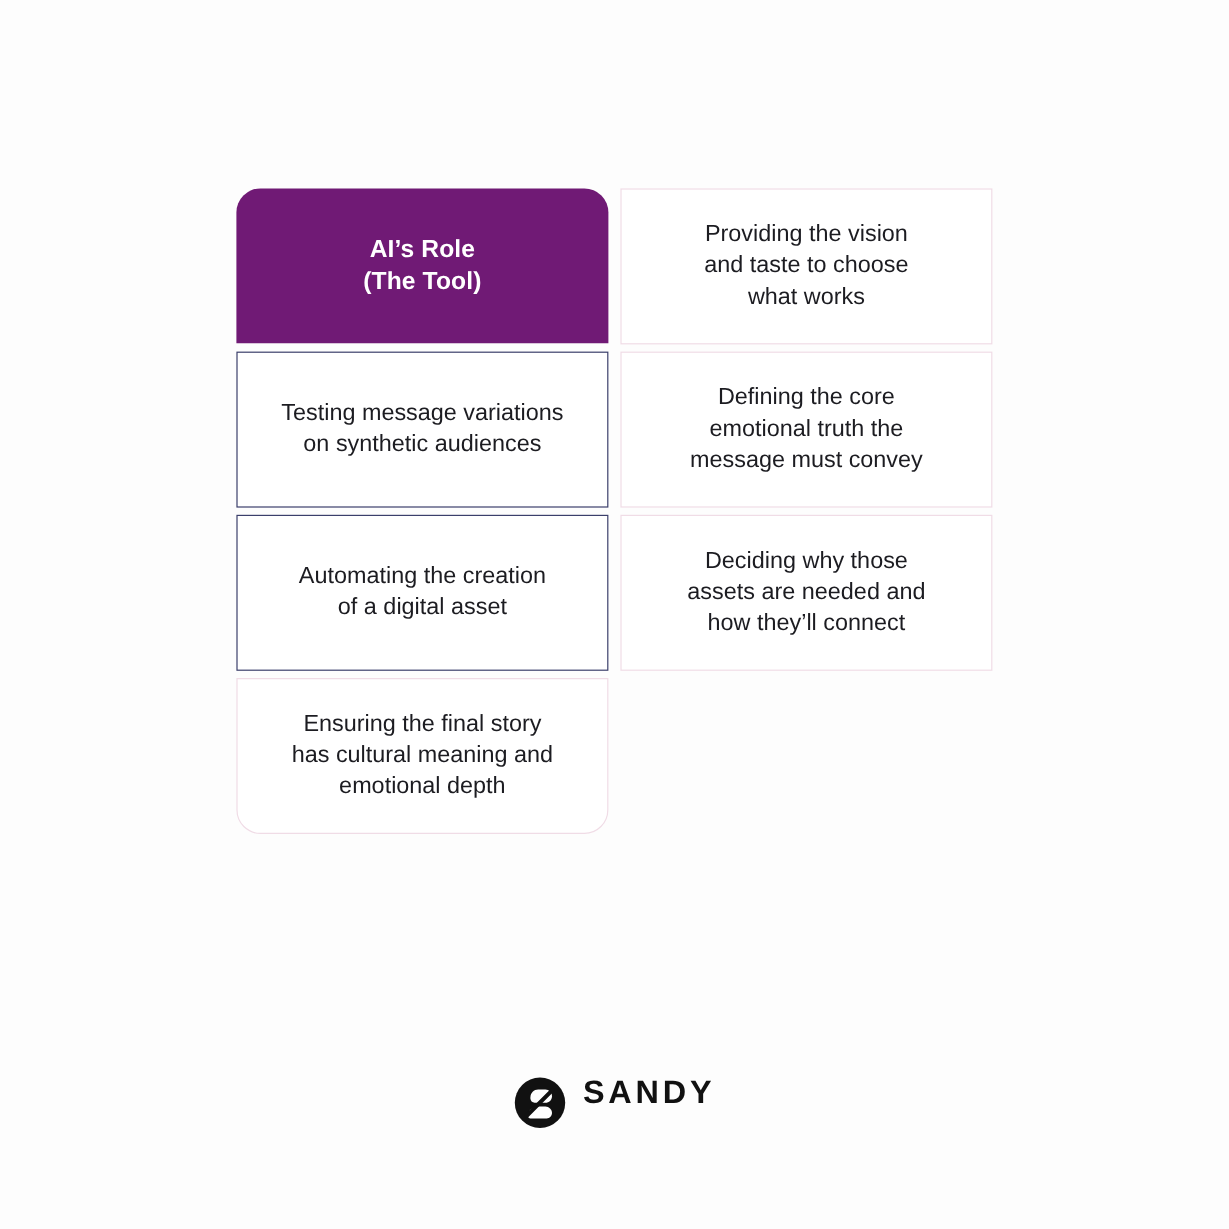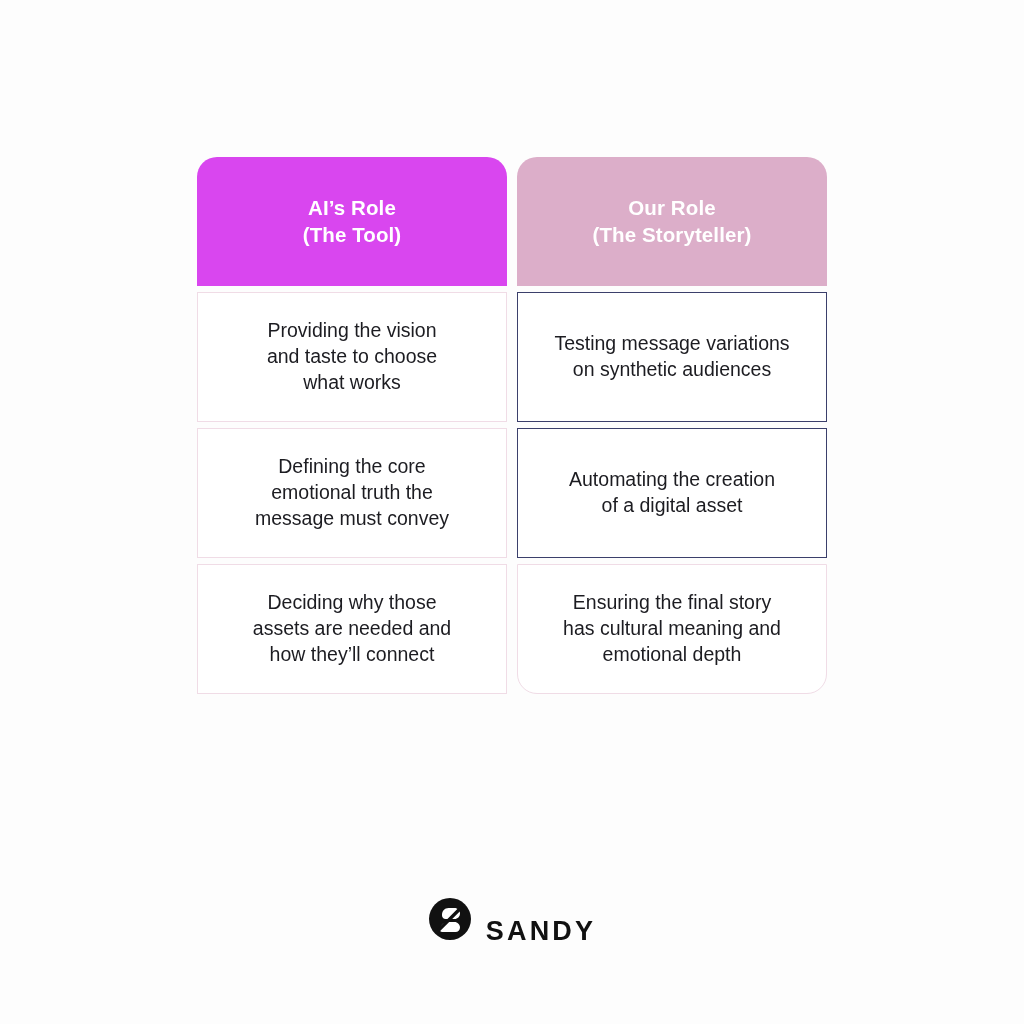--- a/index.html
+++ b/index.html
@@ -38,21 +38,21 @@
   
   .header-cell {
     height: 129px;
     display: flex;
     align-items: center;
     justify-content: center;
     text-align: center;
     border-radius: 20px 20px 0 0;
     padding: 0 14px;
   }
-  .header-cell.left  { background: #d946ef; }
+  .header-cell.left  { background: #701a75; }
   .header-cell.right { background: #dcaec9; }
 
   .header-text {
     color: #ffffff;
     font-size: 20.5px;
     font-weight: bold;
     line-height: 1.3;
     letter-spacing: 0.1px;
     white-space: pre-line;
   }
@@ -81,21 +81,21 @@
     white-space: pre-line;
   }
 
   
   .brand {
     position: absolute;
     left: 0;
     right: 0;
     top: 897px;
     display: flex;
-    align-items: flex-end;
+    align-items: flex-start;
     justify-content: center;
     gap: 14px;
   }
 
   .brand-mark { display: block; }
 
   .brand-name {
     color: #111111;
     font-size: 27px;
     font-weight: bold;
@@ -107,24 +107,20 @@
 <body>
 
 <div id="page">
 
   <div class="table-wrap">
     <div class="table-grid">
 
       <div class="header-cell left">
         <div class="header-text">AI’s Role
 (The Tool)</div>
-      </div>
-      <div class="header-cell right">
-        <div class="header-text">Our Role
-(The Storyteller)</div>
       </div>
 
       <div class="body-cell right">
         <div class="cell-text">Providing the vision
 and taste to choose
 what works</div>
       </div>
 
       <div class="body-cell left">
         <div class="cell-text">Testing message variations

